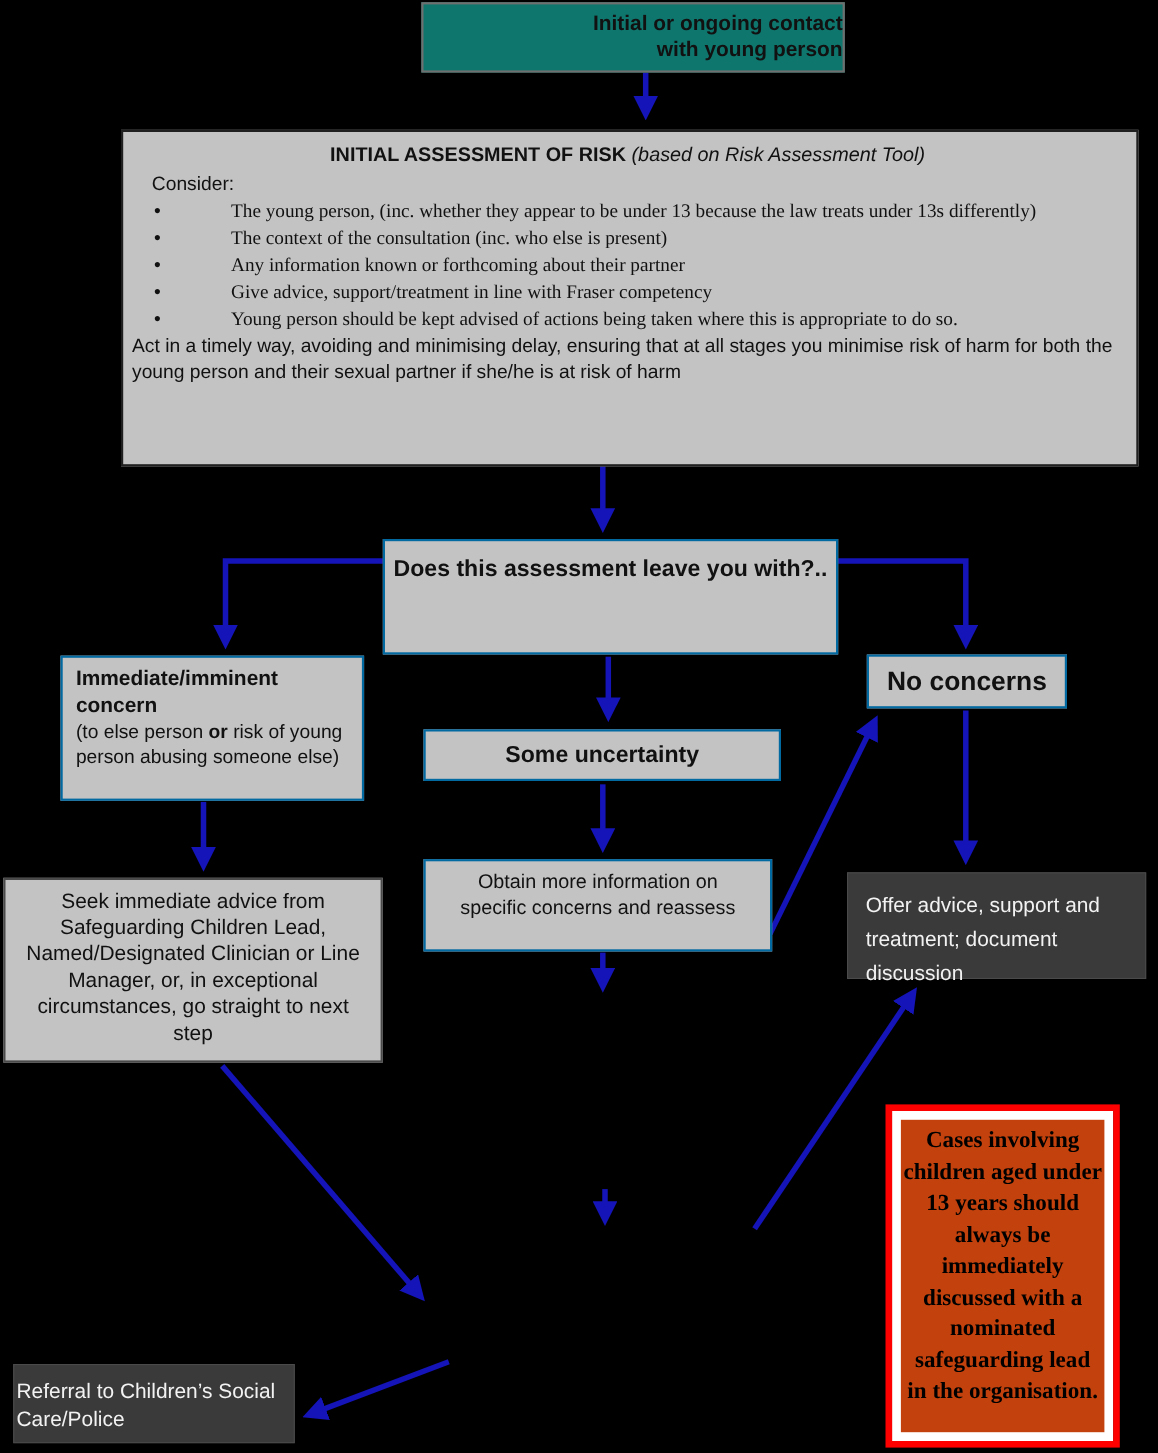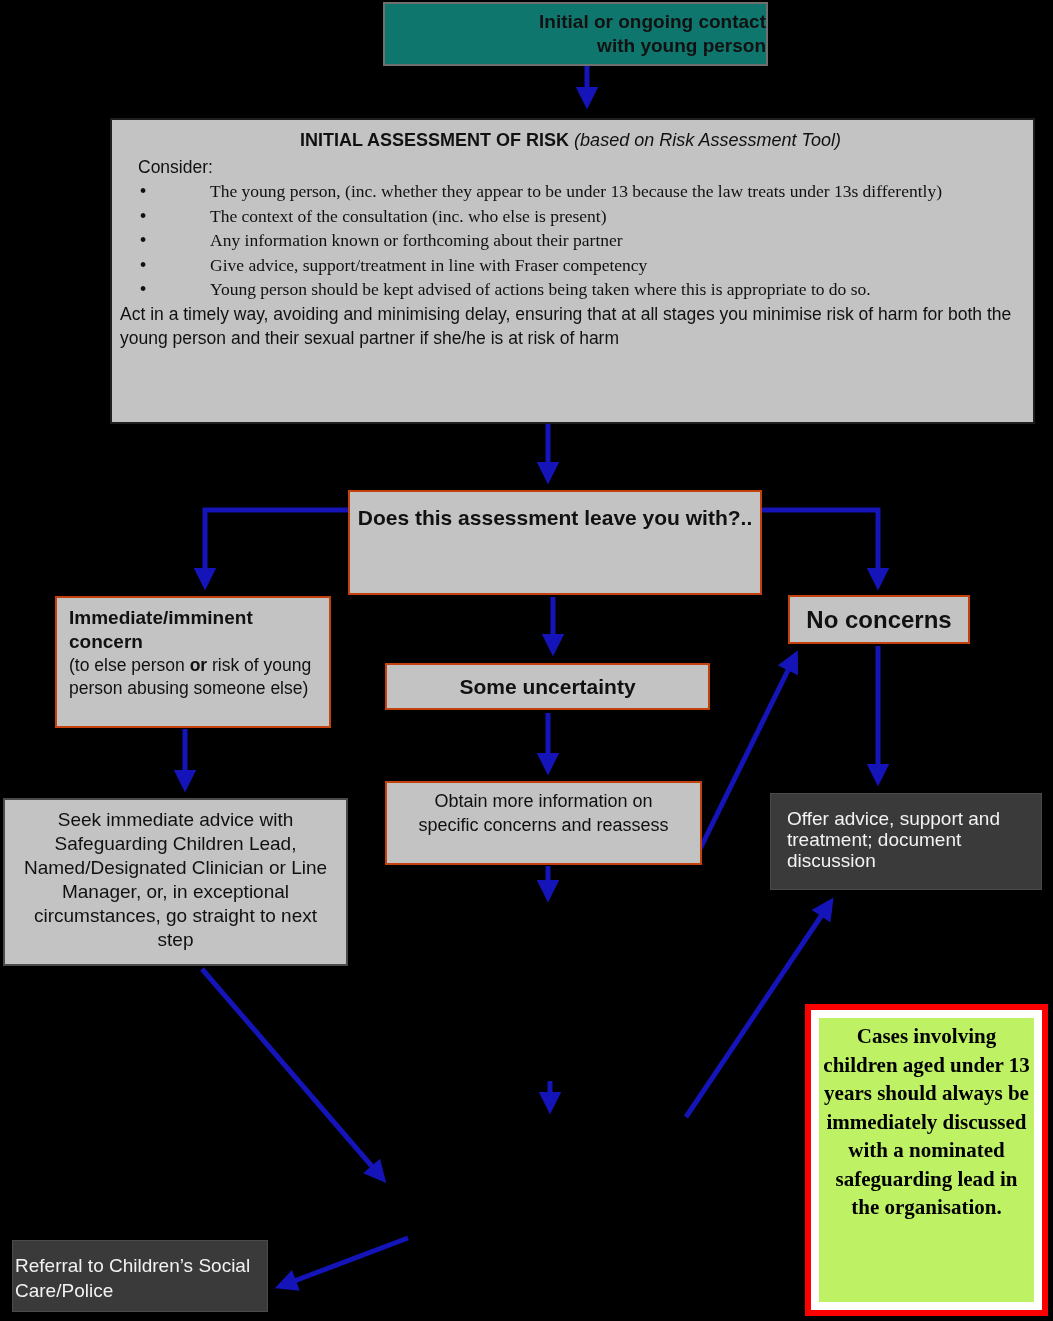--- a/index.html
+++ b/index.html
@@ -2,21 +2,21 @@
 <html><head>
 <meta charset="utf-8">
 <style>
   html,body{margin:0;padding:0;background:#000;}
   #canvas{
     position:relative;width:1053px;height:1321px;background:#000;
     font-family:"Liberation Sans",sans-serif;color:#111;overflow:hidden;
   }
   #arrows{position:absolute;left:0;top:0;width:1053px;height:1321px;pointer-events:none;z-index:1;}
   .node{position:absolute;z-index:2;box-sizing:border-box;}
-  .gray{background:#c3c3c3;border:2px solid #c2410c;}
+  .gray{background:#c3c3c3;border:2px solid #0369a1;}
   .dark{background:#3a3a3a;color:#f2f2f2;border:1px solid #4a4a4a;}
 
   .contact{left:383px;top:2px;width:385px;height:64px;background:#0f766e;border:2px solid #6f6f6f;
     display:flex;flex-direction:column;justify-content:center;text-align:right;
     font-weight:bold;font-size:19px;line-height:24px;}
 
   .assessment{left:110px;top:118px;width:925px;height:306px;background:#c3c3c3;border:2px solid #1f1f1f;
     padding:8px 12px 0 8px;font-size:17.5px;line-height:24.5px;}
   .assessment .title{text-align:center;font-size:18px;margin-bottom:2px;}
   .assessment .title b{font-weight:bold;}
@@ -39,27 +39,27 @@
   .some-uncertainty{left:385px;top:663px;width:325px;height:47px;display:flex;align-items:center;justify-content:center;
     font-weight:bold;font-size:21px;}
 
   .seek{left:3px;top:798px;width:345px;height:168px;padding:8px 10px;
     text-align:center;font-size:19px;line-height:24px;border:2px solid #4a4a4a;}
 
   .obtain{left:385px;top:781px;width:317px;height:84px;padding:6px 20px;
     text-align:center;font-size:18px;line-height:24px;}
 
   .offer{left:770px;top:793px;width:272px;height:97px;padding:14px 12px 10px 16px;
-    font-size:19px;line-height:21px;}
+    font-size:19px;line-height:31px;}
 
   .further{left:385px;top:907px;width:325px;height:173px;padding:8px 10px;}
   .further .head{font-weight:bold;font-size:21px;line-height:26px;text-align:left;}
   .further .fbody{text-align:center;font-size:18px;line-height:24px;margin-top:2px;}
 
-  .red-box{left:811px;top:1010px;width:231px;height:300px;background:#bef264;border:8px solid #ffffff;
+  .red-box{left:811px;top:1010px;width:201px;height:300px;background:#c2410c;border:8px solid #ffffff;
     outline:6px solid #fe0000;font-family:"Liberation Serif",serif;font-weight:bold;color:#000;
     font-size:21px;line-height:28.5px;text-align:center;padding:4px 2px;}
 
   .referral{left:12px;top:1240px;width:256px;height:72px;padding:12px 2px;
     font-size:19px;line-height:25px;}
 </style>
 </head>
 <body>
 
 <div id="canvas">
@@ -132,21 +132,21 @@
 
   <div class="node gray no-concerns">
     <div>No concerns</div>
   </div>
 
   <div class="node gray some-uncertainty">
     <div>Some uncertainty</div>
   </div>
 
   <div class="node gray seek">
-    <div>Seek immediate advice with Safeguarding Children Lead, Named/Designated Clinician or Line Manager, or, in exceptional circumstances, go straight to next step</div>
+    <div>Seek immediate advice from Safeguarding Children Lead, Named/Designated Clinician or Line Manager, or, in exceptional circumstances, go straight to next step</div>
   </div>
 
   <div class="node gray obtain">
     <div>Obtain more information on specific concerns and reassess</div>
   </div>
 
   <div class="node dark offer">
     <div>Offer advice, support and treatment; document discussion</div>
   </div>
 

